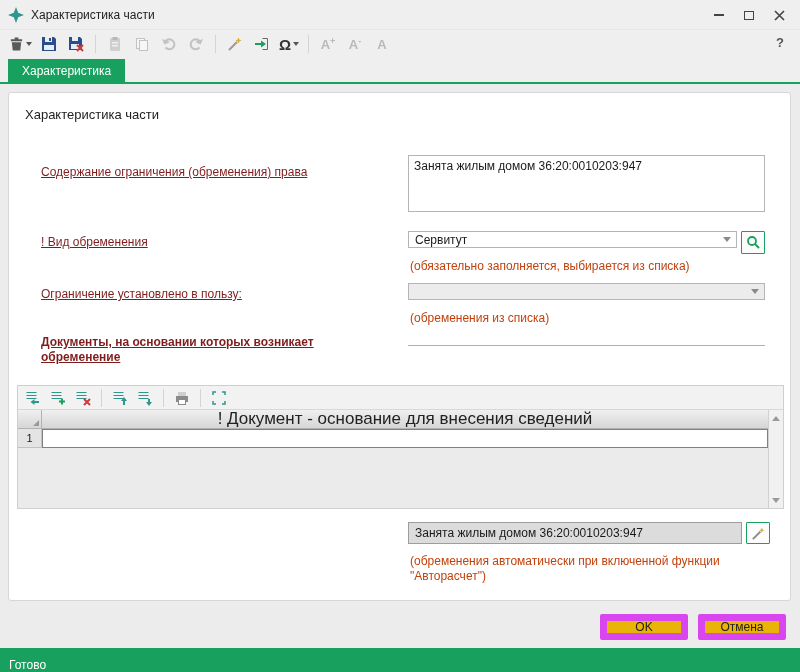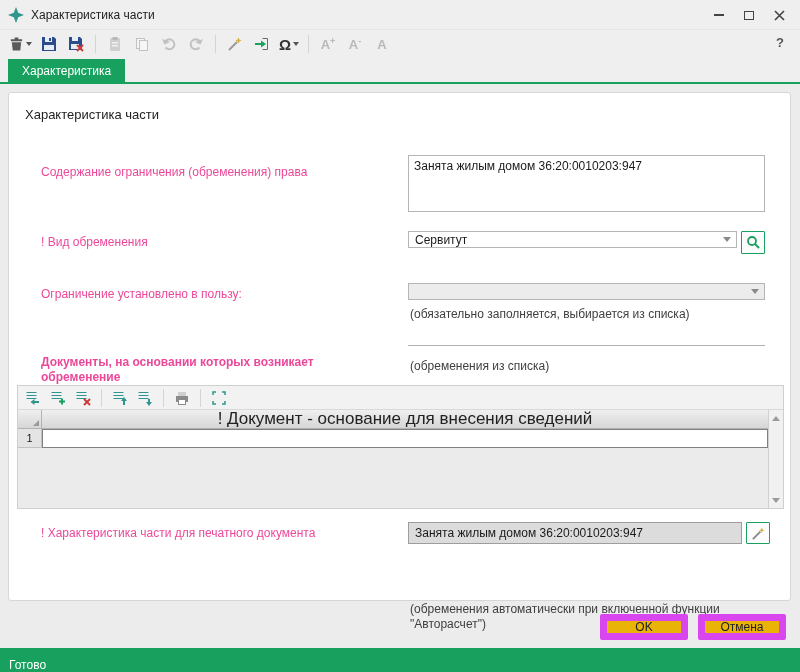--- a/index.html
+++ b/index.html
@@ -48,22 +48,22 @@
   }
 
   
   .main { position:absolute; top:84px; left:0; right:0; bottom:24px; background:#edecec; }
   .panel {
     position:absolute; left:8px; top:8px; width:783px; height:509px;
     background:#fff; border:1px solid #d8d6d6; border-radius:3px;
   }
   .heading { position:absolute; left:16px; top:14px; font-size:13px; color:#222; }
 
-  .lbl { position:absolute; left:32px; color:#ec4899; }
-  .hint { position:absolute; color:#404040;margin-top:48px; }
+  .lbl { position:absolute; left:32px; color:#7f1d1d;text-decoration:underline; }
+  .hint { position:absolute; color:#c2410c; }
 
   .txtarea {
     position:absolute; left:399px; top:62px; width:357px; height:57px;
     border:1px solid #b5b5b5; padding:3px 5px; resize:none;
     font-family:"Liberation Sans",sans-serif; font-size:12px; color:#1a1a1a; background:#fff;
   }
 
   .combo {
     position:absolute; height:17px; border:1px solid #b5b5b5; background:#fff;
     display:flex; align-items:center; padding:0 22px 0 6px; font-size:12px;
@@ -266,21 +266,21 @@
     </span>
     <div class="hint" style="left:401px; top:166px;">(обязательно заполняется, выбирается из списка)</div>
 
     <div class="lbl" style="top:194px;">Ограничение установлено в пользу:</div>
     <div class="combo disabled" style="left:399px; top:190px; width:357px;">
       <span></span>
       <span class="arr"></span>
     </div>
     <div class="hint" style="left:401px; top:218px;">(обременения из списка)</div>
 
-    <div class="lbl bold-lbl" style="top:242px;margin-top:20px;">Документы, на основании которых возникает обременение</div>
+    <div class="lbl bold-lbl" style="top:242px;">Документы, на основании которых возникает обременение</div>
     <div class="hrule"></div>
 
     <div class="tblblock">
       <div class="tbl-toolbar">
         <span class="sbtn">
           <svg width="16" height="16" viewBox="0 0 16 16">
               <path fill="none" stroke="#2e968c" d="M1.5 2.5h10M1.5 5.5h10M1.5 8.5h10"></path>
               <path stroke="#2e968c" stroke-width="2" d="M14 12H9"></path>
               <path fill="#2e968c" d="M9.5 9v6l-4-3z"></path>
             </svg>
@@ -341,21 +341,20 @@
           <span class="sc-up">
               <span class="tri-up"></span>
             </span>
           <span class="sc-dn">
               <span class="tri-dn"></span>
             </span>
         </div>
       </div>
     </div>
 
-    <div class="lbl" style="top:433px;">! Характеристика части для печатного документа</div>
     <input class="ro-input" readonly="" value="Занята жилым домом 36:20:0010203:947" style="">
     <span class="mini-btn" style="left:737px; top:429px; height:22px;">
       <svg width="15" height="15" viewBox="0 0 16 16">
           <path stroke="#8a8a8a" stroke-width="2" d="M2 14L10 6"></path>
           <path fill="#d8b23a" d="M11.5 1.5l.9 2.1 2.1.9-2.1.9-.9 2.1-.9-2.1-2.1-.9 2.1-.9z"></path>
         </svg>
     </span>
     <div class="hint" style="left:401px; top:461px; width:356px; line-height:15px;">(обременения автоматически при включенной функции "Авторасчет")</div>
   </div>
 </div>

